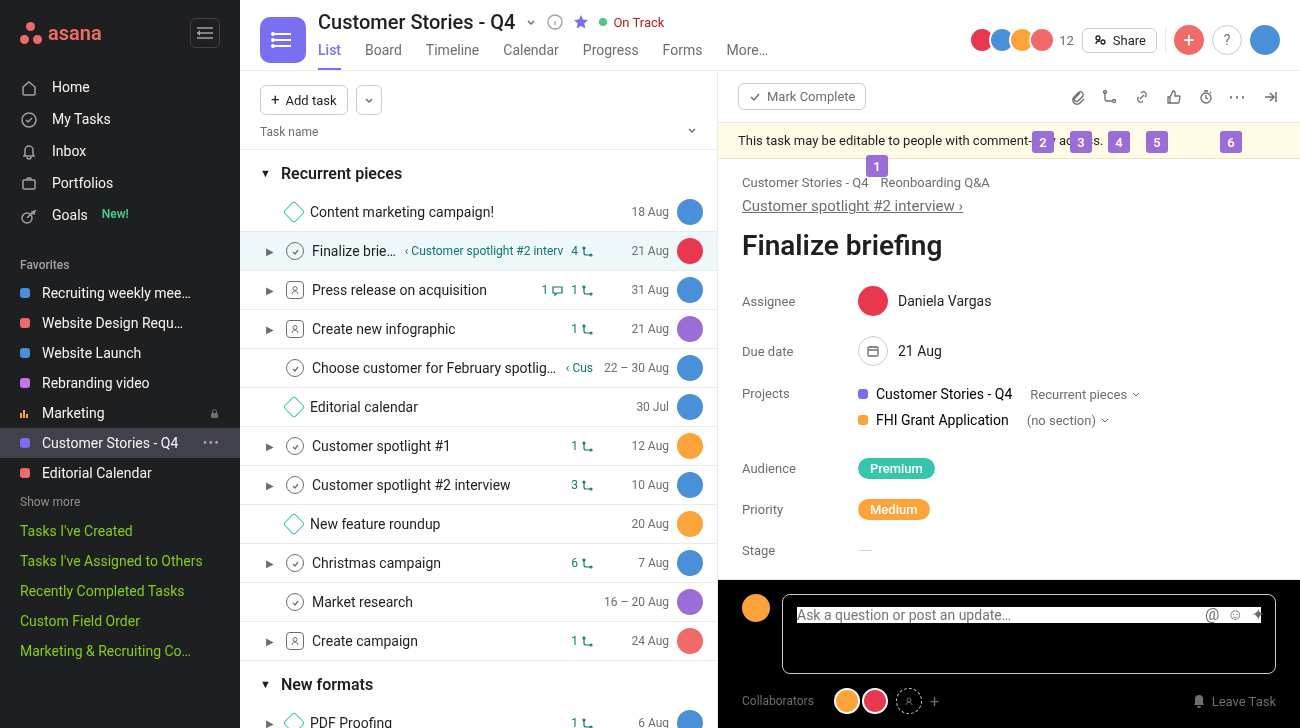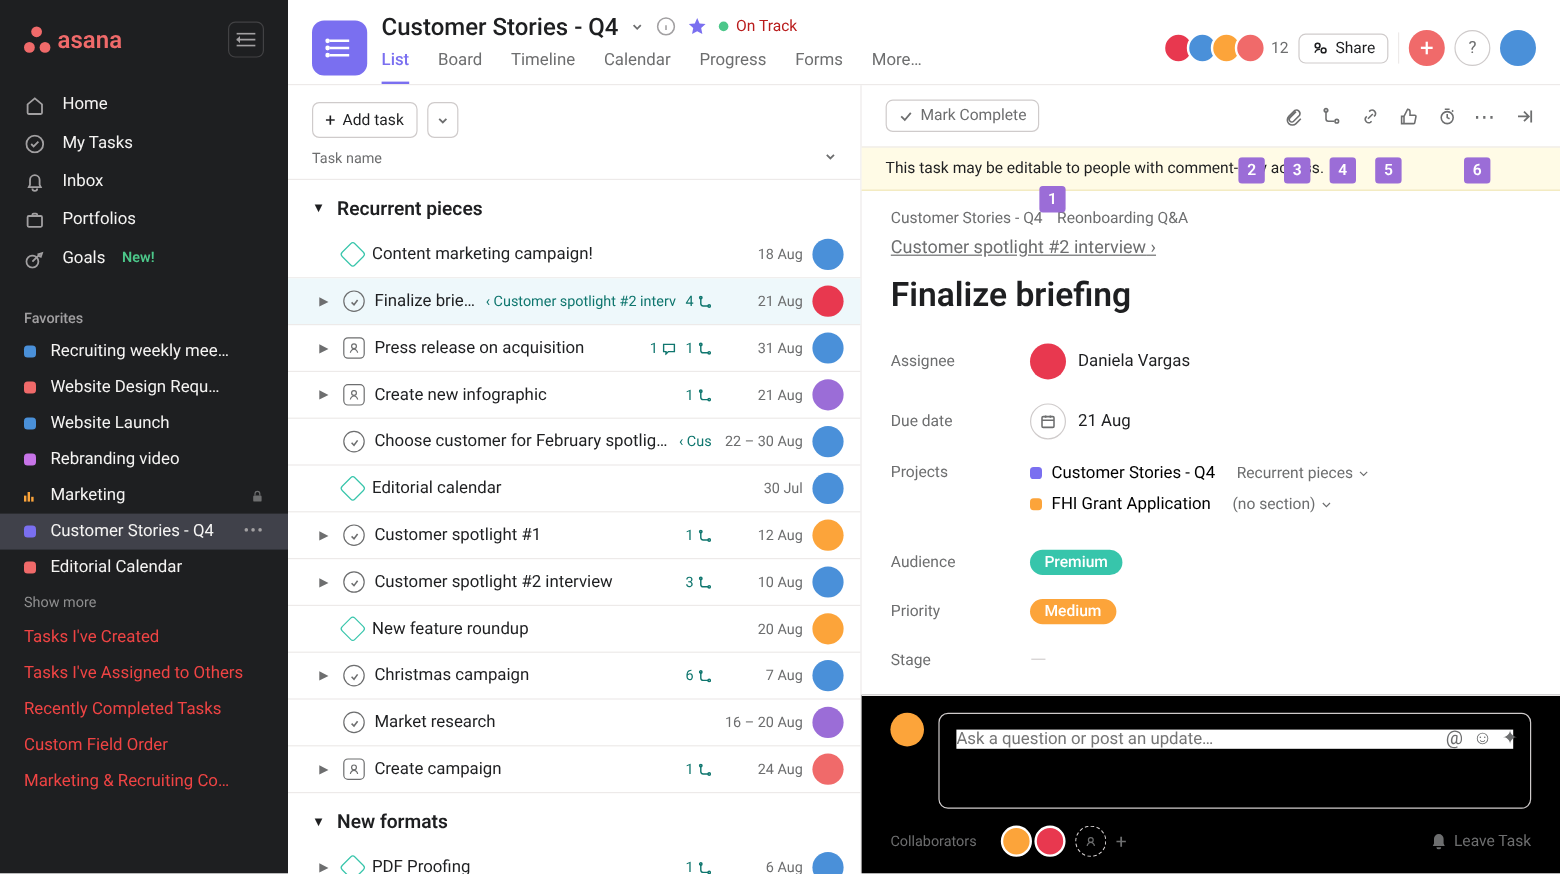--- a/index.html
+++ b/index.html
@@ -19,21 +19,21 @@
 .new-badge { color: #4cc78a; font-size: 12px; font-weight: 600; }
 .section-title { padding: 14px 20px 6px; font-size: 12px; color: #a2a0a2; font-weight: 500; }
 .fav-item { display: flex; align-items: center; gap: 12px; padding: 7px 20px; font-size: 14px; cursor: pointer; color: #f5f4f3; white-space: nowrap; overflow: hidden; text-overflow: ellipsis; }
 .fav-item.active { background: #40414a; }
 .fav-dot { width: 10px; height: 10px; border-radius: 3px; flex-shrink: 0; }
 .fav-bars { width: 10px; height: 10px; display: flex; align-items: flex-end; gap: 1px; }
 .fav-bars span { width: 2px; background: #fca43a; }
 .show-more { padding: 7px 20px; font-size: 12px; color: #8e8e8f; cursor: pointer; }
 .lock-icon { margin-left: auto; color: #6d6e6f; flex-shrink: 0; }
 .more-dots { margin-left: auto; color: #a2a0a2; flex-shrink: 0; font-size: 14px; letter-spacing: 1px;}
-.report-item { padding: 7px 20px; font-size: 14px; color: #ef4444; cursor: pointer; white-space: nowrap; overflow: hidden; text-overflow: ellipsis; }
+.report-item { padding: 7px 20px; font-size: 14px; color: #84cc16; cursor: pointer; white-space: nowrap; overflow: hidden; text-overflow: ellipsis; }
 
 .main { flex: 1; display: flex; flex-direction: column; height: 100%; min-width: 0; }
 .topbar { padding: 10px 20px 0; border-bottom: 1px solid #edeae9; flex-shrink: 0;}
 .topbar-row1 { display: flex; align-items: center; gap: 12px; }
 .project-icon { width: 46px; height: 46px; background: #7a6ff0; border-radius: 10px; display: flex; align-items: center; justify-content: center; color: #fff; }
 .title-block { flex: 1; min-width: 0;}
 .title-row { display: flex; align-items: center; gap: 10px; }
 .project-title { font-size: 20px; font-weight: 500; color: #1e1f21; }
 .status-pill { display: flex; align-items: center; gap: 6px; font-size: 13px; color: #b91c1c; }
 .status-dot { width: 8px; height: 8px; background: #4cc78a; border-radius: 50%; }

